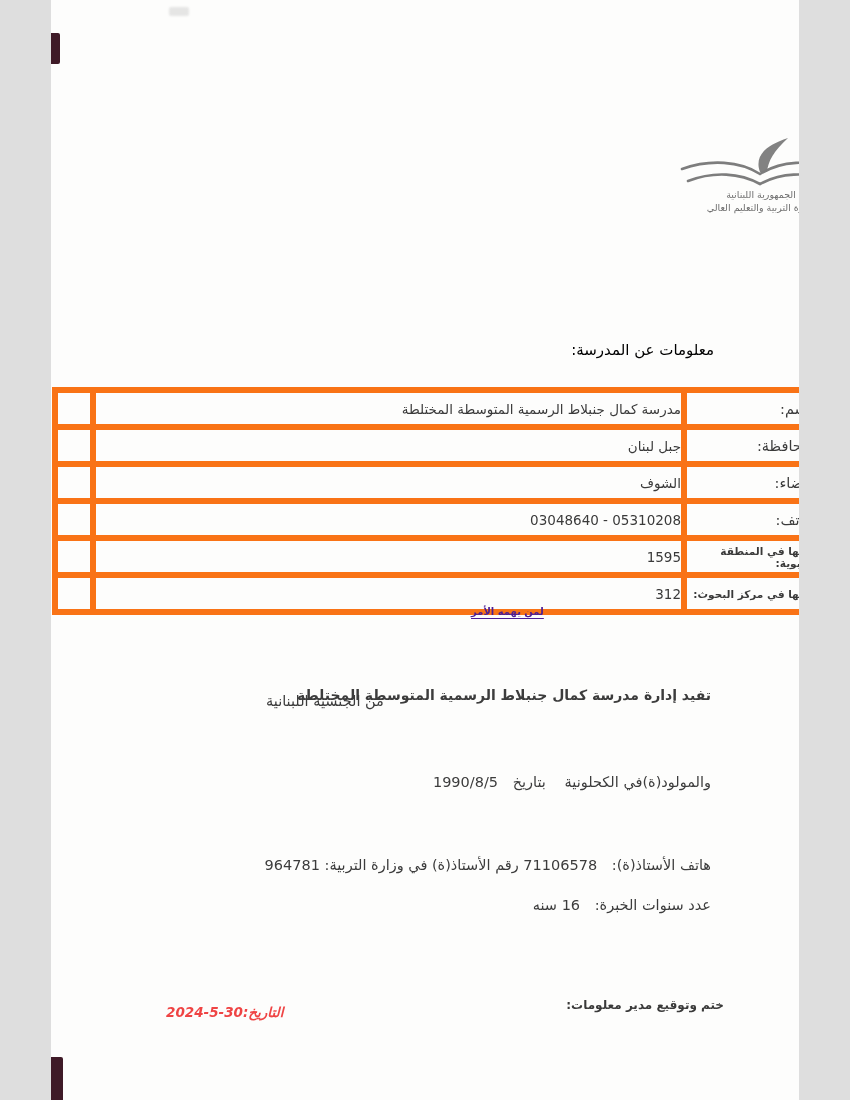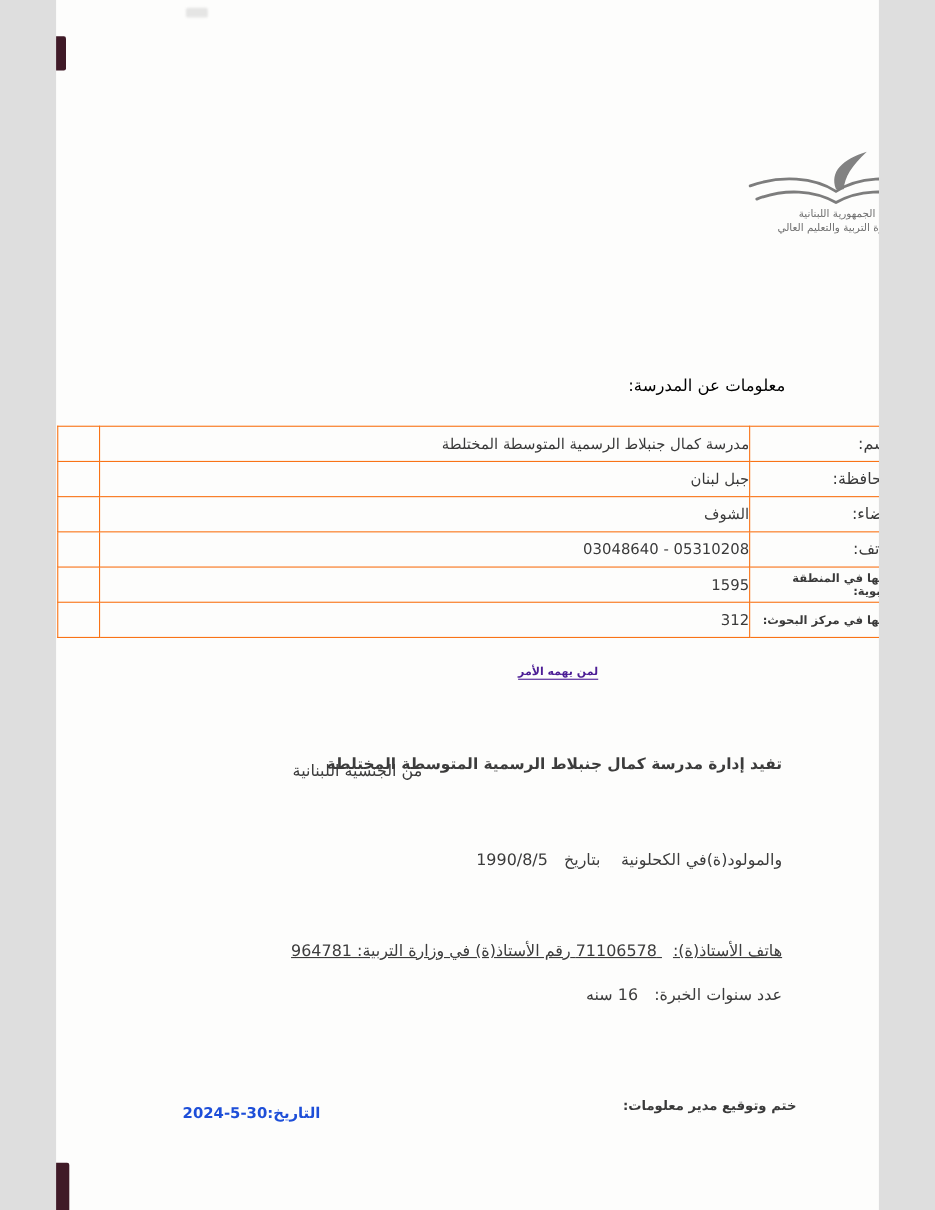--- a/index.html
+++ b/index.html
@@ -22,43 +22,43 @@
   
   .title{position:absolute;top:256px;left:0;width:850px;text-align:center;direction:rtl;}
   .title-l1{font-size:17px;font-weight:600;color:#383838;text-decoration:underline;text-underline-offset:4px;}
   .title-l2{margin-top:21px;font-size:15.5px;font-weight:600;color:#383838;text-decoration:underline;text-underline-offset:4px;}
   .ltr{direction:ltr;unicode-bidi:isolate;}
 
   .section-heading{position:absolute;top:341px;right:85px;direction:rtl;font-size:15px;color:#000000;}
 
   
   table.info{position:absolute;top:387px;left:1px;width:767px;border-collapse:collapse;table-layout:fixed;direction:ltr;}
-  table.info td{border:1px solid #f97316;height:31px;padding:0;vertical-align:middle;text-align:right;}
+  table.info td{border:6px solid #f97316;height:31px;padding:0;vertical-align:middle;text-align:right;}
   td.c-pad{background:transparent;}
   td.c-val{direction:rtl;text-align:right;padding-right:7px;font-size:13.5px;color:#3a3a3a;}
   td.c-lab{direction:rtl;text-align:right;padding-right:3px;font-size:14.5px;color:#3a3a3a;}
   td.c-lab.small{font-size:10.5px;font-weight:bold;}
 
   
   .salutation{position:absolute;top:606px;left:420px;direction:rtl;font-size:10px;font-weight:600;text-decoration:underline;text-underline-offset:3px;color:#4c1d95;}
   .bline{position:absolute;right:88px;direction:rtl;font-size:14.5px;color:#3c3c3c;white-space:nowrap;margin-top:40px;}
   .b1{top:647px;font-weight:bold;font-size:14px;}
   .b2{top:691px;}
   .b2 .name{font-weight:bold;}
   .nationality{position:absolute;top:693px;left:215px;direction:rtl;font-size:14.5px;color:#3c3c3c;}
   .b3{top:734px;}
   .b4{top:776px;}
-  .b5{top:817px;text-decoration:underline;}
+  .b5{top:817px;}
   .b6{top:857px;}
   .gap14{display:inline-block;width:14px;}
   .gap10{display:inline-block;width:10px;}
 
   
   .stamp{position:absolute;top:998px;right:75px;direction:rtl;font-size:12px;font-weight:bold;color:#3a3a3a;}
-  .date{position:absolute;top:1004px;left:115px;direction:rtl;font-size:13.5px;font-weight:bold;color:#1d4ed8;}
+  .date{position:absolute;top:1004px;left:115px;direction:rtl;font-size:13.5px;font-weight:bold;color:#ef4444;font-style:italic;}
 </style>
 </head>
 <body>
 
 <div class="page">
 
   <div class="edge-mark top"></div>
   <div class="edge-mark bottom"></div>
   <div class="speck"></div>
 

